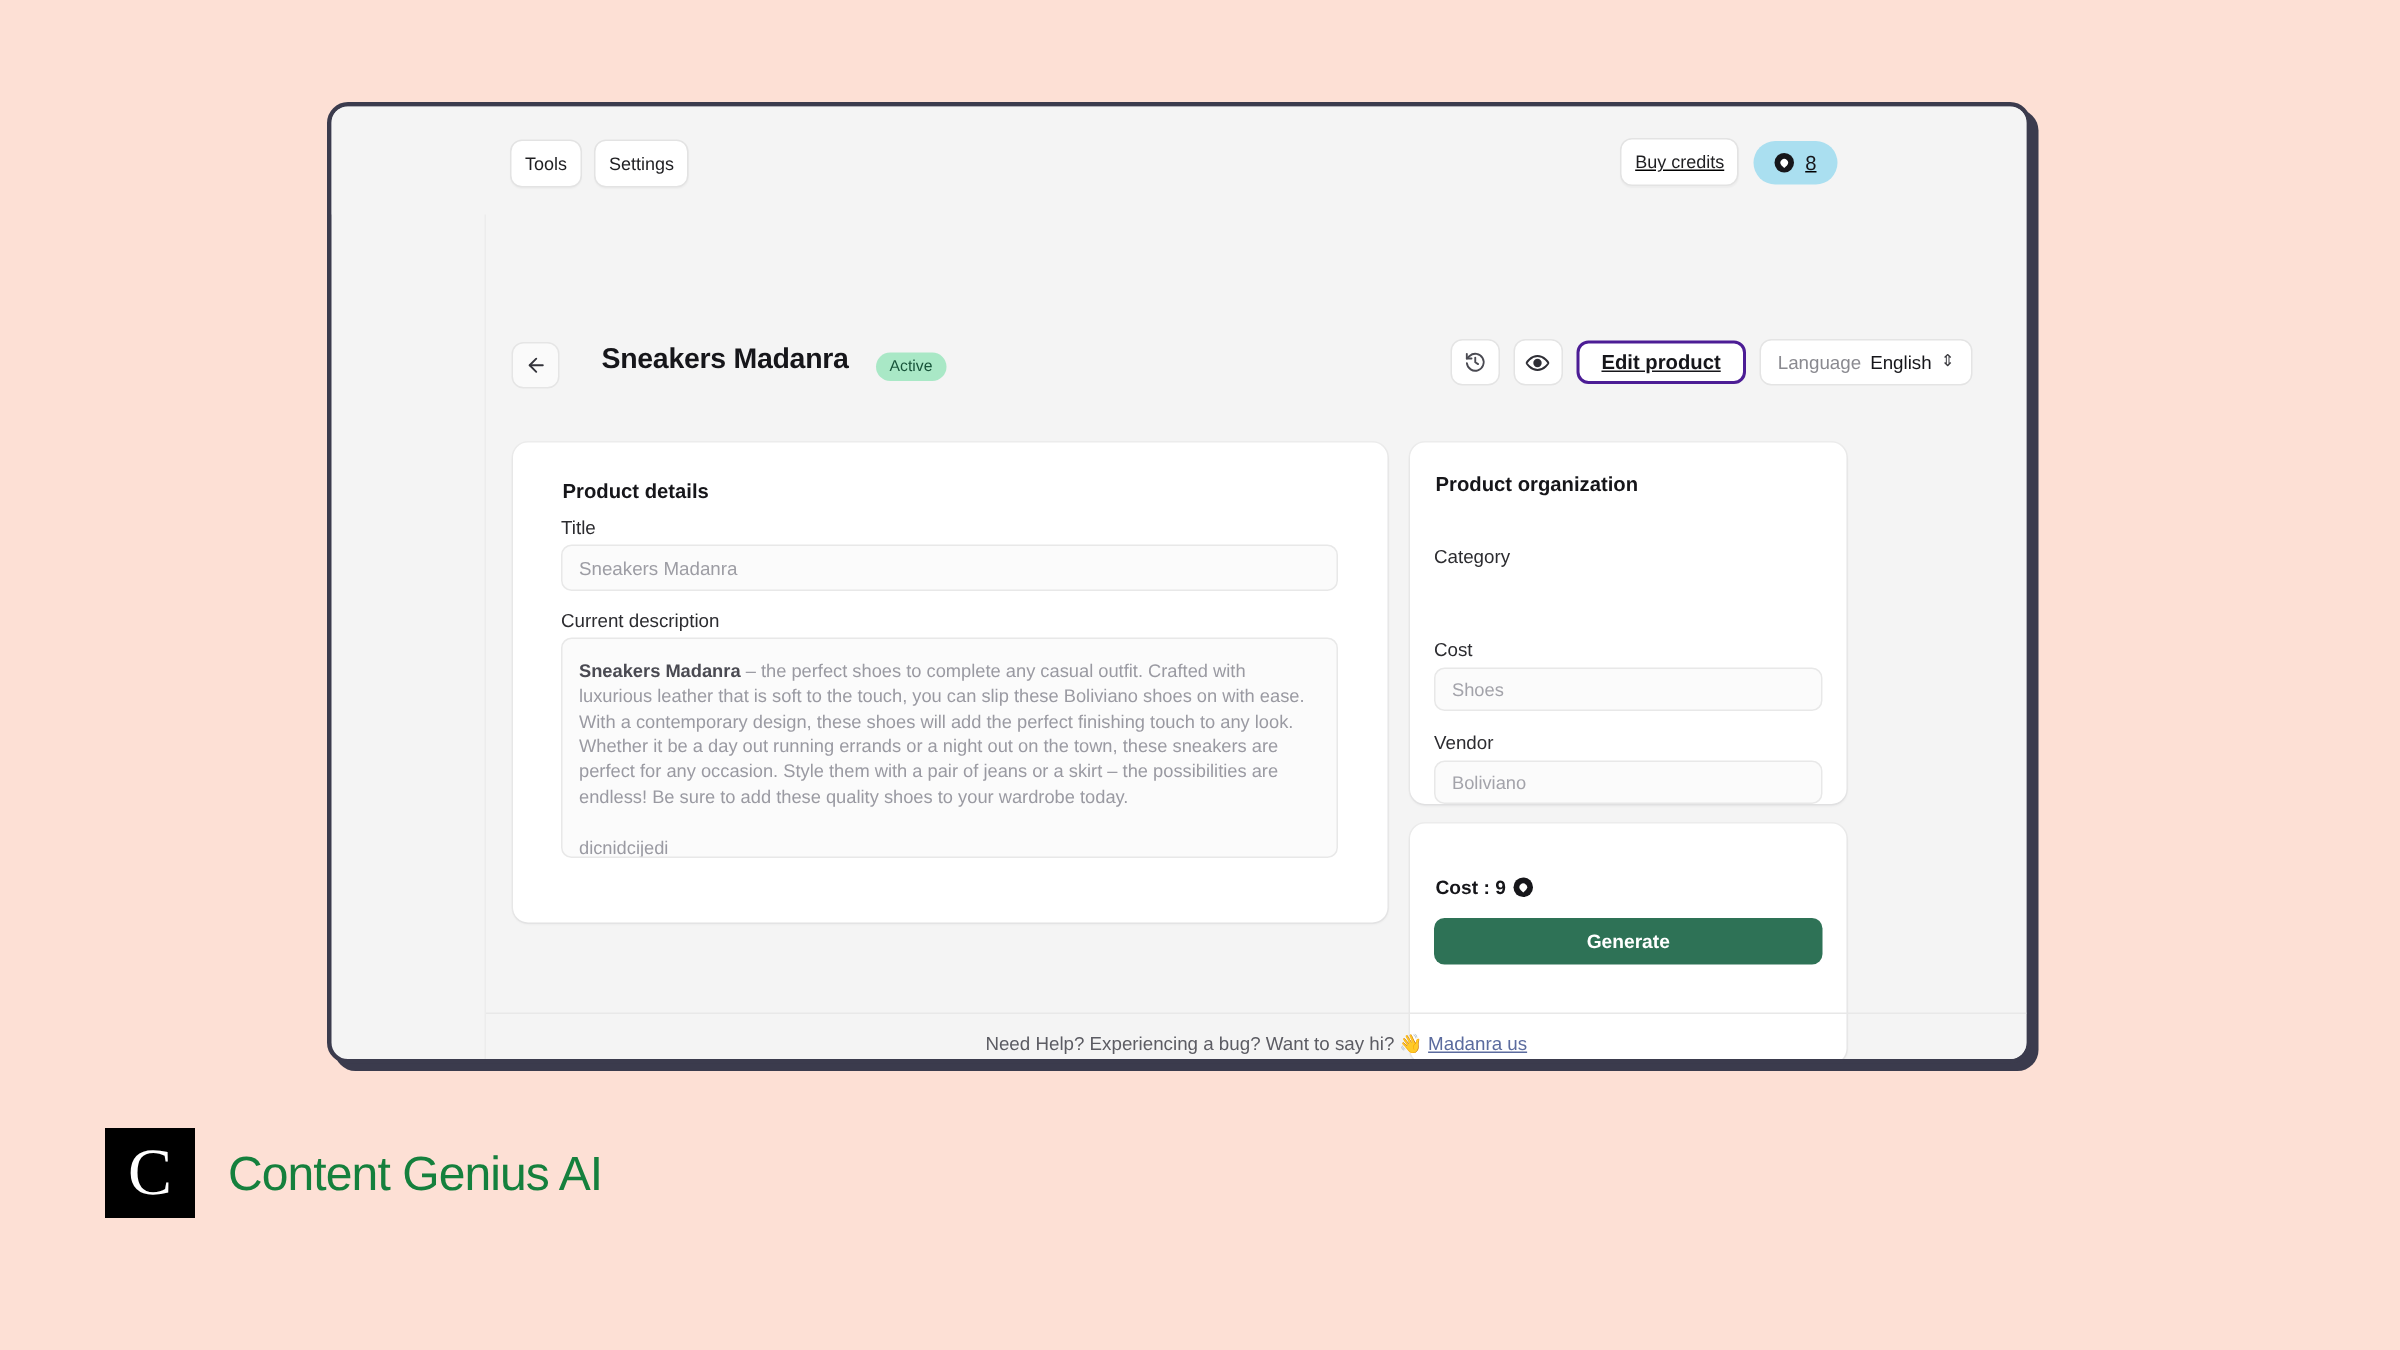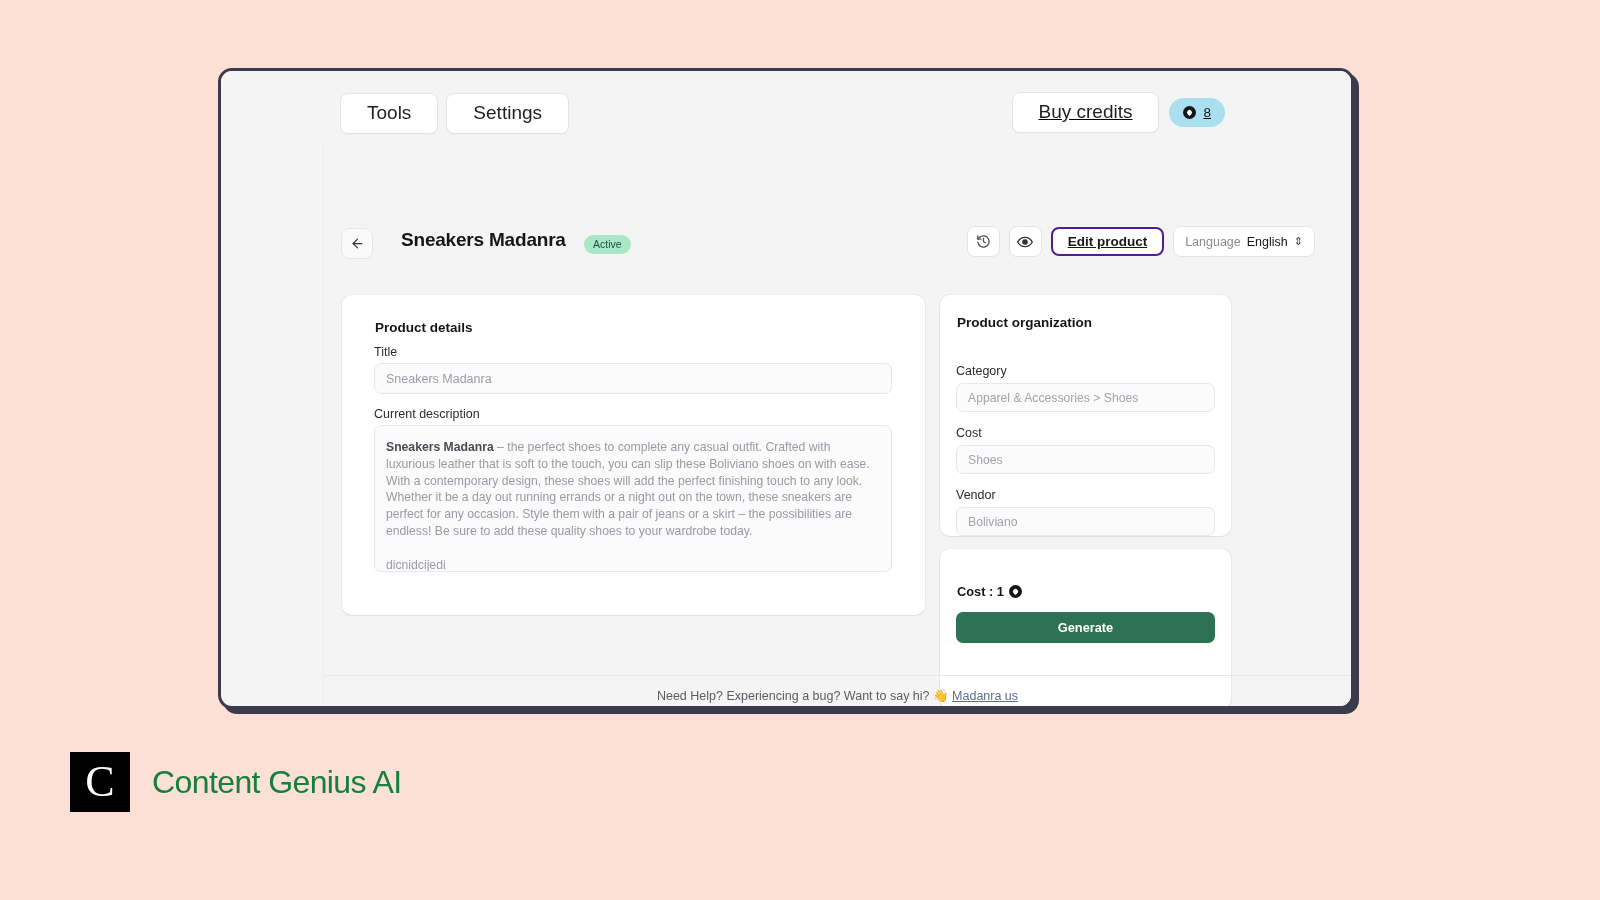--- a/index.html
+++ b/index.html
@@ -33,22 +33,22 @@
     display: flex; gap: 8px;
   }
   #topbar-right {
     position: absolute; right: 126px; top: 21px;
     display: flex; gap: 10px; align-items: center; text-decoration: underline;
   }
   .pill-btn {
     background: #ffffff;
     border: 1px solid #e3e3e3;
     border-radius: 8px;
-    padding: 8px 26px;
-    font-size: 19px;
+    padding: 8px 9px;
+    font-size: 12px;
     color: #1f1f22;
     line-height: 1.2;
     cursor: pointer;
     box-shadow: 0 1px 1px rgba(0,0,0,.03);
   }
   #credits-badge {
     background: #aadff0;
     border-radius: 999px;
     height: 29px;
     min-width: 55px;
@@ -343,37 +343,36 @@
         <p id="description-paragraph"><span id="description-product-name">Sneakers Madanra</span><span> – the perfect shoes to complete any casual outfit. Crafted with luxurious leather that is soft to the touch, you can slip these Boliviano shoes on with ease. With a contemporary design, these shoes will add the perfect finishing touch to any look. Whether it be a day out running errands or a night out on the town, these sneakers are perfect for any occasion. Style them with a pair of jeans or a skirt – the possibilities are endless! Be sure to add these quality shoes to your wardrobe today.</span></p>
         <p id="description-extra">dicnidcijedi</p>
       </div>
     </div>
 
     <div id="product-organization-card" class="card">
       <div id="product-organization-heading">Product organization</div>
 
       <div id="category-field" class="org-field">
         <label class="org-label">Category</label>
-        <input class="org-input" type="text" placeholder="Apparel &amp; Accessories &gt; Shoes" style="">
       </div>
 
       <div id="type-field" class="org-field">
         <label class="org-label">Cost</label>
         <input class="org-input" type="text" placeholder="Shoes" style="">
       </div>
 
       <div id="vendor-field" class="org-field">
         <label class="org-label">Vendor</label>
         <input class="org-input" type="text" placeholder="Boliviano" style="">
       </div>
     </div>
 
     <div id="generate-card" class="card">
       <div id="cost-row">
-        <span>Cost : 1</span>
+        <span>Cost : 9</span>
         <span class="coin"></span>
       </div>
       <button id="generate-button">Generate</button>
     </div>
 
     <div id="footer-divider"></div>
     <div id="footer">
       <div id="footer-help"><span>Need Help? Experiencing a bug? Want to say hi? 👋 </span><span class="footer-link">Madanra us</span></div>
 
     </div>

